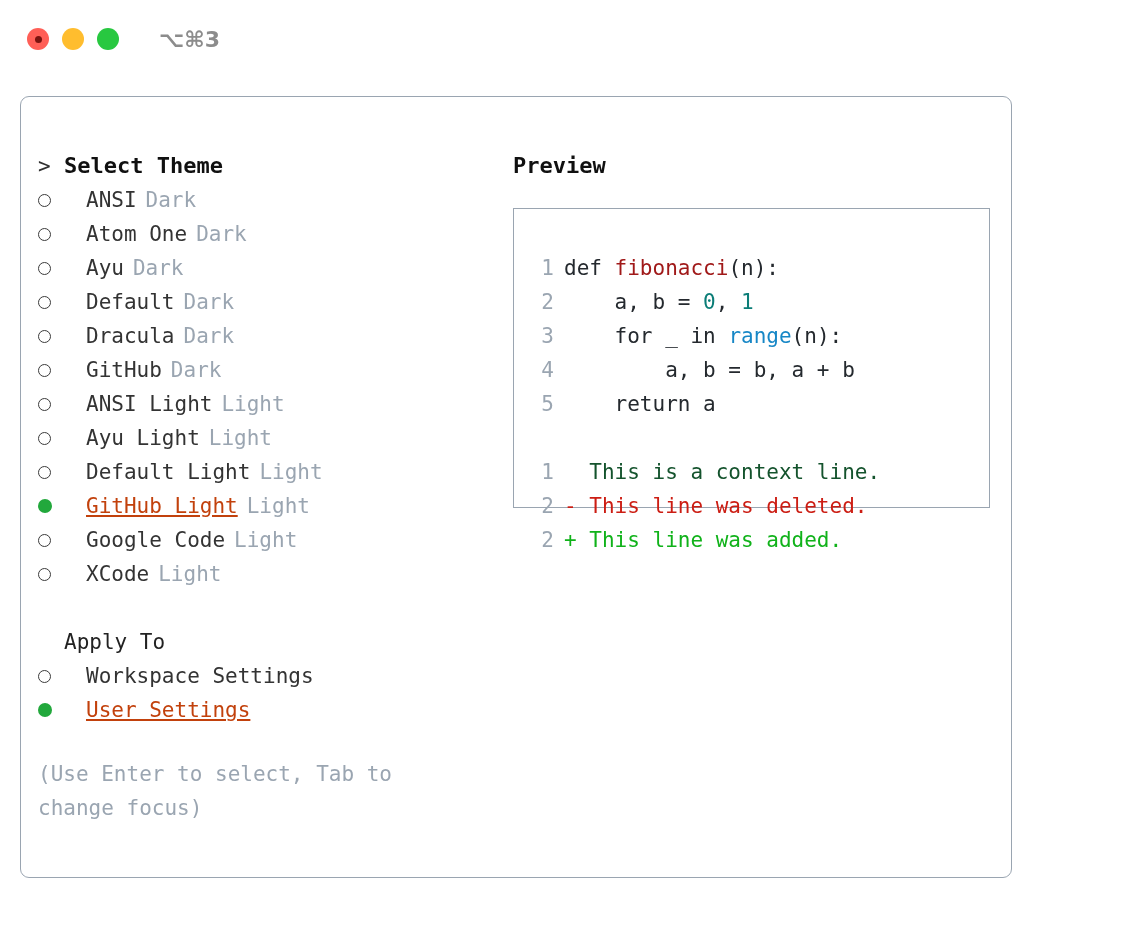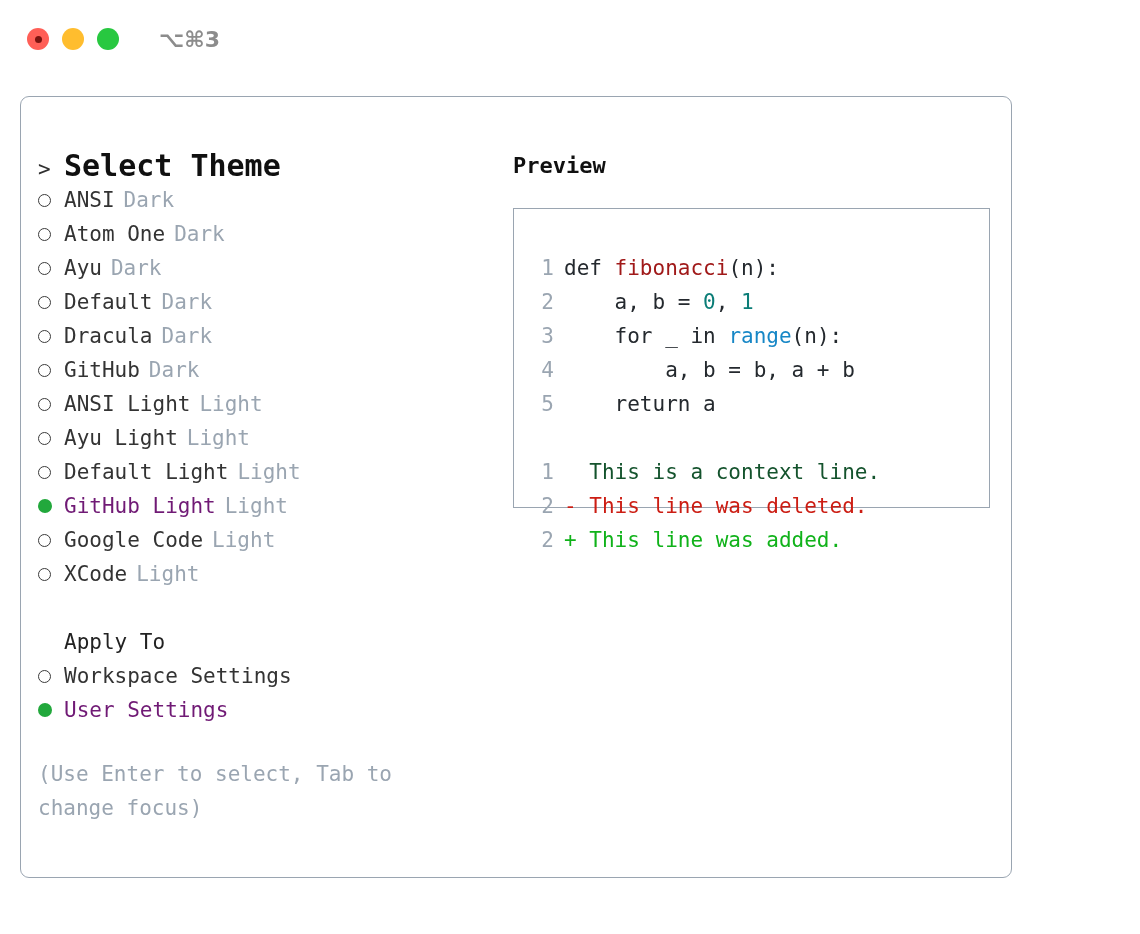--- a/index.html
+++ b/index.html
@@ -81,21 +81,21 @@
     height: 100%;
   }
   
   .left-col {
     position: absolute;
     left: 17px;
     top: 52px;
     width: 450px;
   }
   .heading {
-    font-size: 30px;
+    font-size: 22px;
     font-weight: bold;
     color: #101010;
     line-height: 34px;
     white-space: pre;
   }
   .row {
     display: flex;
     align-items: baseline;
     line-height: 34px;
     height: 34px;
@@ -121,23 +121,25 @@
   }
   .radio-filled {
     width: 14px;
     height: 14px;
     border-radius: 50%;
     background: #22a83c;
     display: inline-block;
   }
   .label {
     color: #333333;
+    margin-left: 22px;
   }
   .label.selected {
-    color: #701a75;
+    color: #c2410c;
+    text-decoration: underline;
   }
   .badge {
     color: #9aa5b1;
     margin-left: 9px;
     text-align: right;
   }
   .spacer-row { height: 34px; }
   .applyto {
     font-size: 21px;
     color: #222222;

